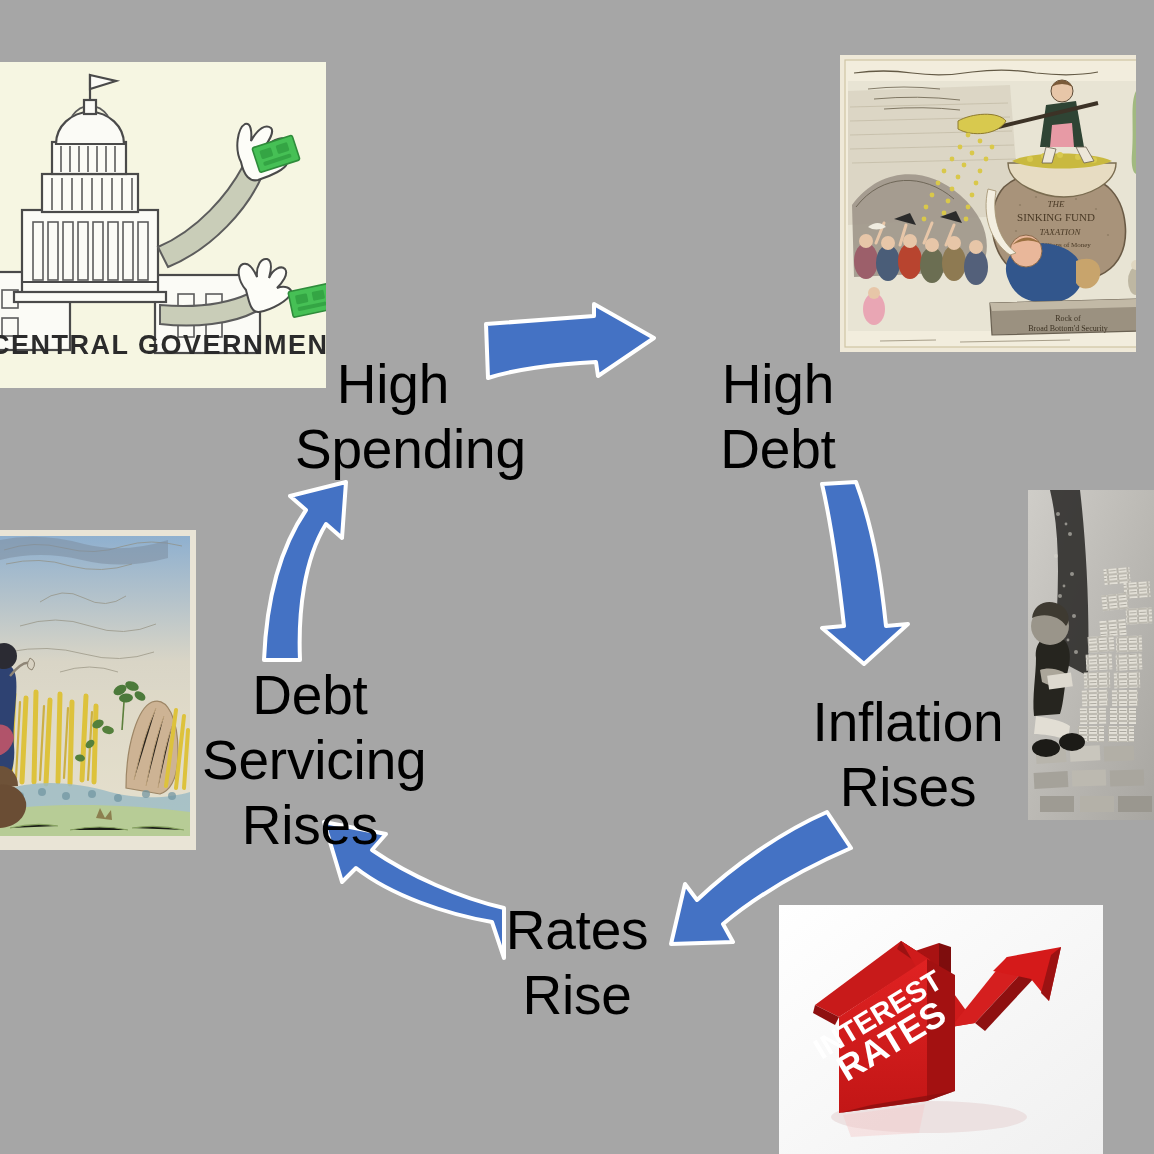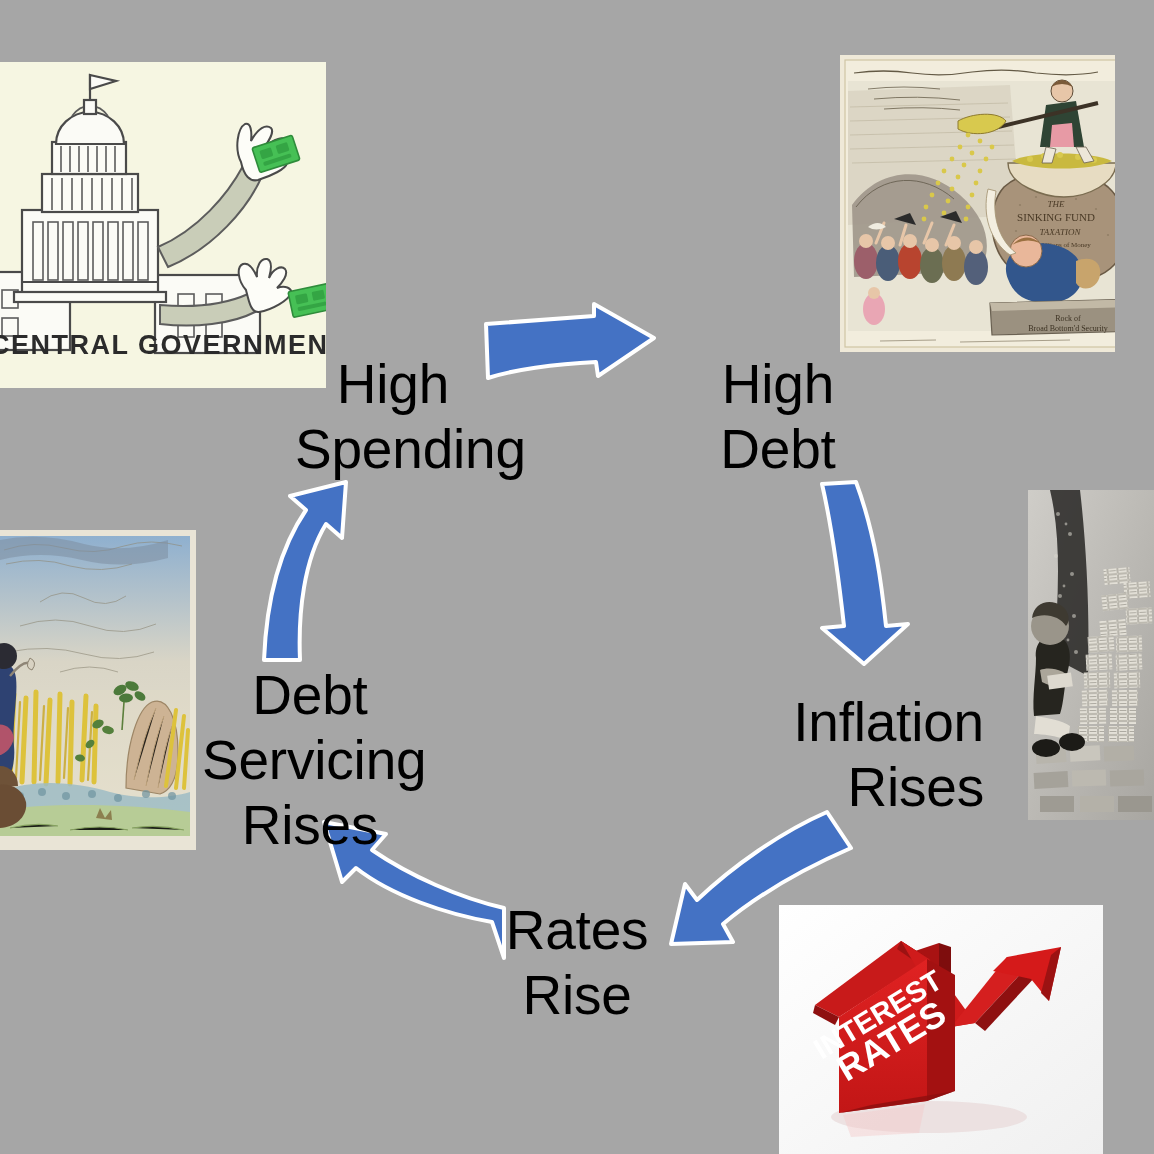--- a/index.html
+++ b/index.html
@@ -152,21 +152,21 @@
         <rect class="cg-money" x="0" y="0" width="42" height="26" rx="2"></rect>
         <rect class="cg-money-dark" x="6" y="5" width="12" height="9" rx="1.5"></rect>
         <rect class="cg-money-dark" x="23" y="5" width="12" height="9" rx="1.5"></rect>
         <rect class="cg-money-dark" x="6" y="17" width="29" height="4" rx="1.5"></rect>
       </g>
 
       <text class="cg-text" x="-10" y="292">CENTRAL GOVERNMENT</text>
     </svg>
   </div>
 
-  <div class="photo" style="left:840px; top:55px; width:275px; height:297px;text-align:right;">
+  <div class="photo" style="left:840px; top:55px; width:296px; height:297px;text-align:right;">
     <svg width="314" height="297" viewBox="0 0 314 297">
       <rect class="gil-paper" x="0" y="0" width="314" height="297"></rect>
       <rect x="5" y="5" width="304" height="287" fill="#f2eddd" stroke="#cfc5a4" stroke-width="1.2"></rect>
 
       <rect class="gil-sky" x="8" y="26" width="298" height="250"></rect>
       <path class="gil-wall" d="M8 36 L170 30 L180 160 L8 170 Z" opacity="0.85"></path>
 
       <g stroke="#b9b09a" stroke-width="0.7" opacity="0.8">
         <line x1="10" y1="52" x2="168" y2="48"></line>
         <line x1="10" y1="66" x2="170" y2="62"></line>
@@ -571,21 +571,21 @@
                C26 70 16 126 14 176 Z" fill="#4472c4" stroke="#ffffff" stroke-width="4" stroke-linejoin="round"></path>
     </svg>
   </div>
 
   <div class="cycle-label" style="left:295px; top:352px; width:196px;">High
 Spending</div>
 
   <div class="cycle-label" style="left:688px; top:352px; width:180px;">High
 Debt</div>
 
-  <div class="cycle-label" style="left:784px; top:690px; width:200px;text-align:right;">Inflation
+  <div class="cycle-label" style="left:808px; top:690px; width:200px;">Inflation
 Rises</div>
 
   <div class="cycle-label" style="left:500px; top:898px; width:154px;">Rates
 Rise</div>
 
   <div class="cycle-label" style="left:202px; top:663px; width:216px;">Debt
 Servicing
 Rises</div>
 
 </div>

